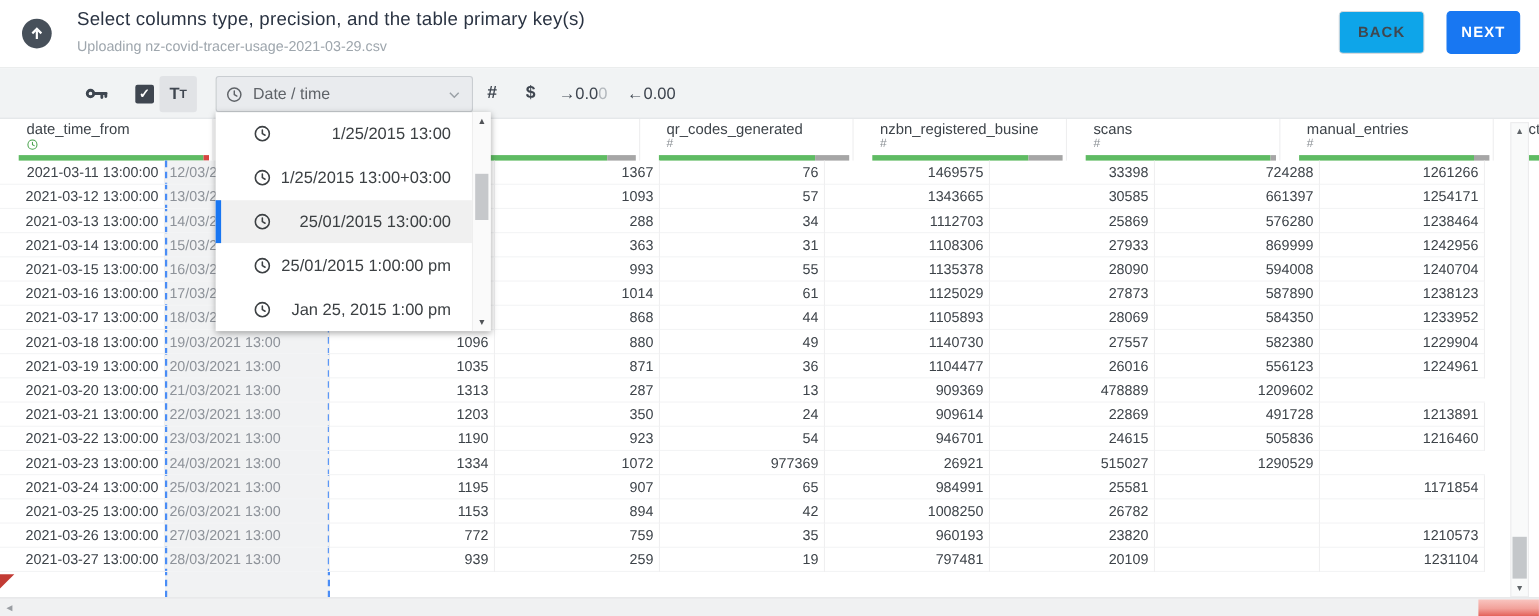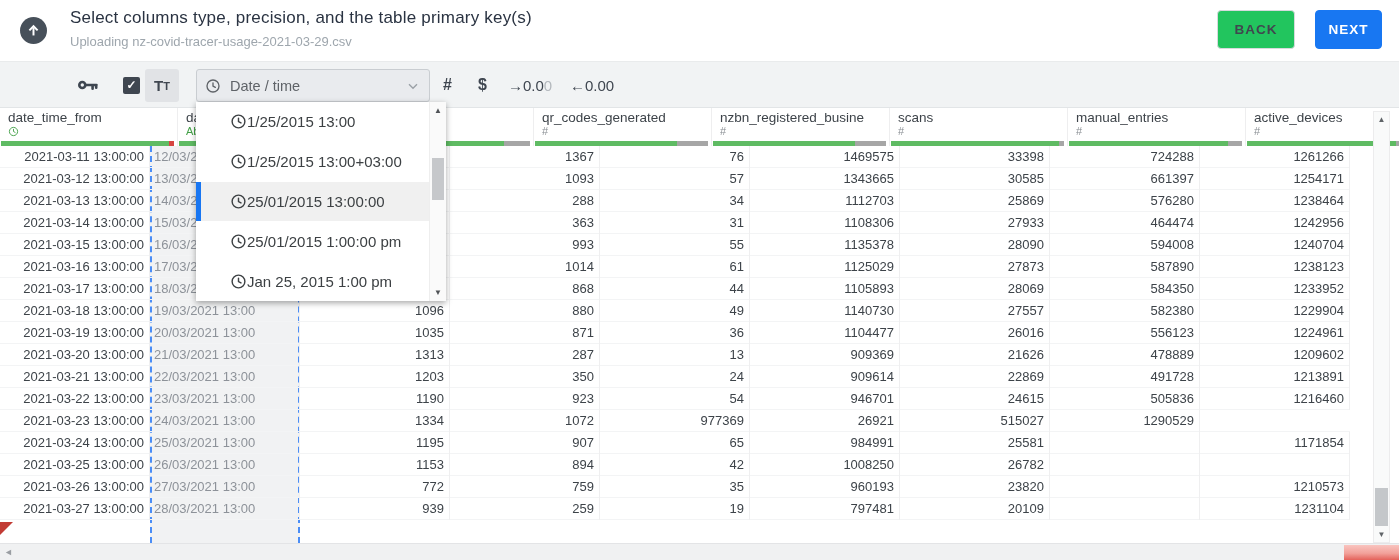--- a/index.html
+++ b/index.html
@@ -7,21 +7,21 @@
   body { font-family:"Liberation Sans", sans-serif; background:#fff; overflow:hidden; }
   .app { position:relative; width:1399px; height:560px; background:#fff; overflow:hidden; }
 
   
   .tophdr { position:absolute; top:0; left:0; right:0; height:62px; background:#fff; border-bottom:1px solid #e9ebec; z-index:20; }
   .upload-badge { position:absolute; left:20px; top:17px; width:27px; height:27px; border-radius:50%; background:#47505a; display:flex; align-items:center; justify-content:center; }
   .upload-badge svg { width:17px; height:17px; }
   .page-title { position:absolute; left:70px; top:8px; font-size:17px; color:#2a3342; letter-spacing:0.2px; }
   .page-sub { position:absolute; left:70px; top:34px; font-size:13px; color:#9ea6ad;text-align:right; }
   .btn { position:absolute; top:10px; height:39px; border-radius:4px; font-size:13.5px; font-weight:bold; letter-spacing:1px; cursor:pointer; font-family:"Liberation Sans",sans-serif; }
-  .btn-back { right:104px; width:78px; background:#22c55e; border:1px solid #d7dadd; color:#40474f; }
+  .btn-back { right:104px; width:78px; background:#0ea5e9; border:1px solid #d7dadd; color:#40474f; }
   .btn-next { right:17px; width:67px; background:#1877f2; border:1px solid #1877f2; color:#fff;margin-left:45px; }
 
   
   .toolbar { position:absolute; top:62px; left:0; right:0; height:46px; background:#f1f3f4; border-bottom:1px solid #e2e5e7; z-index:20; }
   .tb-item { position:absolute; top:0; height:46px; display:flex; align-items:center; color:#3e4650; }
   .key-ic { left:76px; } .key-ic svg { width:24px; height:24px; }
   .cb { left:123px; } .cb .box { width:17px; height:17px; background:#3f4650; border-radius:2px; color:#fff; font-size:12px; font-weight:bold; display:flex; align-items:center; justify-content:center; }
   .tt-btn { left:145px; top:7px; height:33px; width:34px; background:#e1e3e6; border-radius:3px; justify-content:center; font-weight:bold; color:#3f4650; }
   .tt-btn .big { font-size:15px; } .tt-btn .small { font-size:11px; }
   .type-select { left:196px; top:7px; height:33px; width:234px; background:#e9ebee; border:1px solid #c9cdd1; border-radius:3px; color:#5f6368; padding:0 8px; display:flex; align-items:center; }
@@ -29,21 +29,21 @@
   .type-select .lbl { font-size:14.5px; flex:1; }
   .type-select .chev { width:16px; height:16px; color:#9aa0a6; }
   .sym { font-size:16px; font-weight:bold; color:#3f4650; }
   .sym-hash { left:443px; } .sym-dollar { left:478px; }
   .dec { font-size:15px; color:#3f4650; } .dec .faded { color:#b3b8bd; }
   .dec-right { left:508px; } .dec-left { left:570px; }
 
   
   .grid { position:absolute; top:108px; left:0; width:1399px; height:452px; background:#fff; }
   .grid-header { position:absolute; top:0; left:0; height:38px; display:flex; }
-  .hcell { width:178px; height:38px; border-right:1px solid #eeeeef; position:relative; padding:2px 0 0 8px; }
+  .hcell { width:178px; height:38px; border-right:1px solid #eeeeef; position:relative; padding:2px 0 0 8px;margin-left:16px; }
   .hname { font-size:13.5px; color:#3d4349; white-space:nowrap; overflow:hidden; }
   .hind { height:13px; margin-top:1px; font-size:11px; line-height:11px; }
   .hind .ind-clock { display:inline-block; width:11px; height:11px; color:#43a047; }
   .hind .ind-abc { color:#43a047; }
   .hind .ind-num { color:#8a8f94; }
   .hbar { position:absolute; left:1px; right:3px; bottom:0; height:5px; display:flex; }
   .hbar .seg { height:5px; }
 
   .grid-body { position:absolute; top:38px; left:0; z-index:2; }
   .grow { display:flex; width:1350px; height:22px; border-bottom:1px solid #f3f4f5; }
@@ -60,21 +60,21 @@
   .vscroll .thumb { position:absolute; left:1px; width:13px; height:38px; bottom:16px; background:#c4c7ca; }
   .hscroll { position:absolute; left:0; bottom:0; width:1399px; height:17px; background:#f0f1f2; border-top:1px solid #e3e4e6; z-index:5; }
   .hscroll .arr { position:absolute; top:3px; font-size:9px; color:#9a9ea3; }
   .hscroll .arr.left { left:4px; } .hscroll .arr.right { right:40px; }
   .corner-pink { position:absolute; right:0; bottom:0; width:55px; height:15px; background:linear-gradient(180deg,#f9c4bf 0%,#f2a19a 55%,#e4625a 100%); z-index:6; }
 
   
   .dd-list { position:absolute; left:196px; top:102px; width:250px; height:199px; background:#fff; box-shadow:0 2px 6px rgba(0,0,0,0.35); z-index:30; }
   .dd-item { position:relative; height:39.8px; display:flex; align-items:center; padding-left:34px; padding-right:36px; cursor:pointer; }
   .dd-item .clk { width:17px; height:17px; color:#3c4043; flex:none; }
-  .dd-item .lbl { flex:1; font-size:15px; color:#3c4043; white-space:nowrap; }
+  .dd-item .lbl { flex:1; text-align:right; font-size:15px; color:#3c4043; white-space:nowrap; }
   .dd-item.selected { background:#f0f0f0; }
   .dd-item.selected .selbar { position:absolute; left:0; top:0; bottom:0; width:5px; background:#1876f2; }
   .dd-scroll { position:absolute; right:0; top:0; width:17px; height:199px; background:#fafafa; border-left:1px solid #eee; }
   .dd-scroll .arr { position:absolute; left:0; width:16px; text-align:center; font-size:8px; color:#505357; }
   .dd-scroll .arr.up { top:4px; } .dd-scroll .arr.down { bottom:4px; }
   .dd-scroll .thumb { position:absolute; left:2px; width:12px; top:56px; height:42px; background:#c6c8cb; }
 </style>
 </head>
 <body>
 
@@ -246,21 +246,21 @@
           <div class="gcell c8">1238464</div>
         </div>
         <div class="grow">
           <div class="gcell c0">2021-03-14 13:00:00</div>
           <div class="gcell c1">15/03/2021 13:00</div>
           <div class="gcell c2"></div>
           <div class="gcell c3">363</div>
           <div class="gcell c4">31</div>
           <div class="gcell c5">1108306</div>
           <div class="gcell c6">27933</div>
-          <div class="gcell c7">464474</div>
+          <div class="gcell c7">869999</div>
           <div class="gcell c8">1242956</div>
         </div>
         <div class="grow">
           <div class="gcell c0">2021-03-15 13:00:00</div>
           <div class="gcell c1">16/03/2021 13:00</div>
           <div class="gcell c2"></div>
           <div class="gcell c3">993</div>
           <div class="gcell c4">55</div>
           <div class="gcell c5">1135378</div>
           <div class="gcell c6">28090</div>
@@ -311,21 +311,20 @@
           <div class="gcell c7">556123</div>
           <div class="gcell c8">1224961</div>
         </div>
         <div class="grow">
           <div class="gcell c0">2021-03-20 13:00:00</div>
           <div class="gcell c1">21/03/2021 13:00</div>
           <div class="gcell c2">1313</div>
           <div class="gcell c3">287</div>
           <div class="gcell c4">13</div>
           <div class="gcell c5">909369</div>
-          <div class="gcell c6">21626</div>
           <div class="gcell c7">478889</div>
           <div class="gcell c8">1209602</div>
         </div>
         <div class="grow">
           <div class="gcell c0">2021-03-21 13:00:00</div>
           <div class="gcell c1">22/03/2021 13:00</div>
           <div class="gcell c2">1203</div>
           <div class="gcell c3">350</div>
           <div class="gcell c4">24</div>
           <div class="gcell c5">909614</div>

